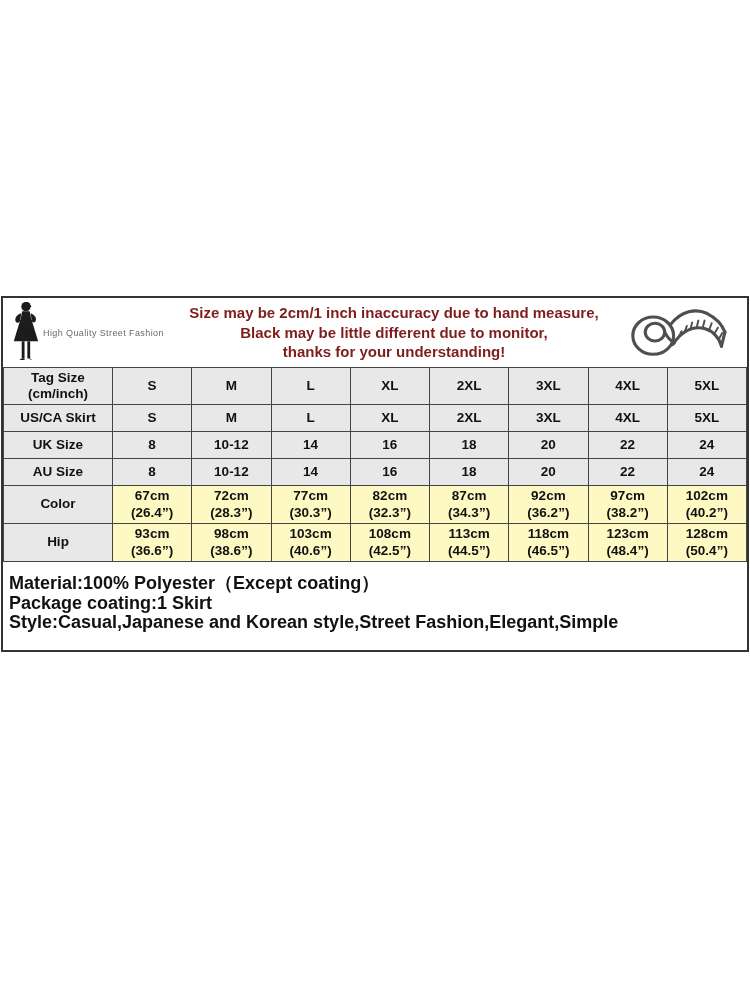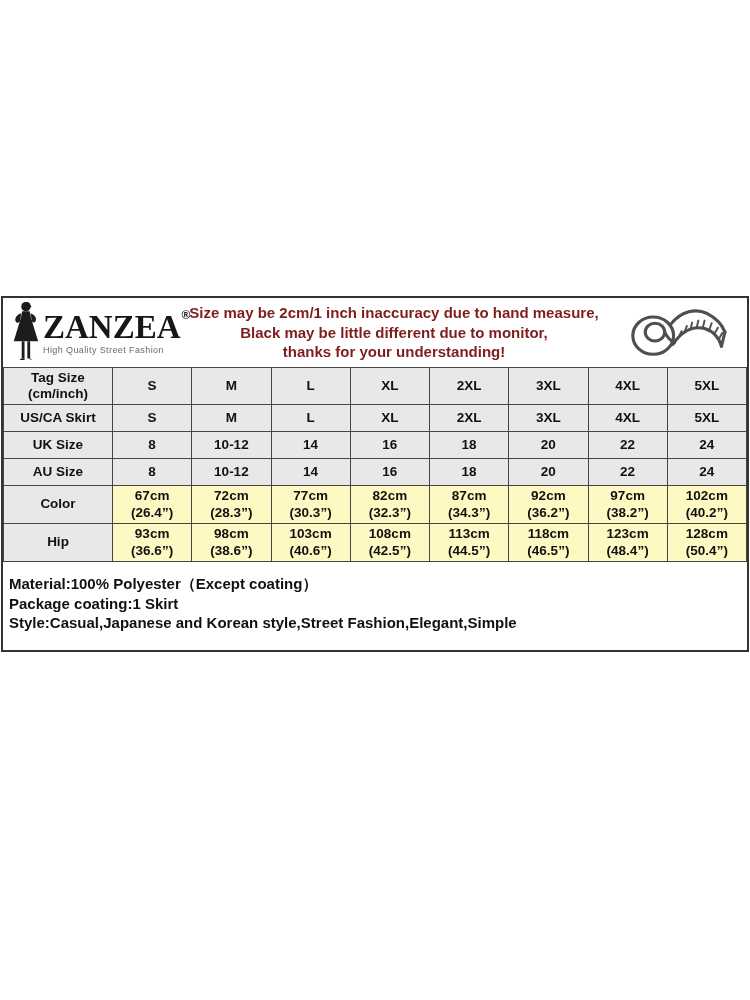--- a/index.html
+++ b/index.html
@@ -99,21 +99,21 @@
   table.size-table tr:nth-child(3),
   table.size-table tr:nth-child(4) { height: 27px; }
   table.size-table tr:nth-child(5),
   table.size-table tr:nth-child(6),
   table.size-table tr:nth-child(7) { height: 38px; }
   
   .footer {
     padding: 12px 6px 0 6px;
     height: 88px;
     box-sizing: border-box;
-    font-size: 15px;
+    font-size: 18px;
     font-weight: 600;
     line-height: 19.5px;
     color: #111;
   }
   svg .stroke {
     fill: none;
     stroke: #4f4f4f;
     stroke-width: 3.5;
     stroke-linecap: round;
     stroke-linejoin: round;
@@ -136,24 +136,20 @@
           <path d="M13 13 C7 15 5 20 8 23 C10 24 12 22 12 20 Z" fill="#1c1c1c"></path>
           <path d="M23 13 C28 15 30 19 28 22 C26 24 24 22 24 20 Z" fill="#1c1c1c"></path>
           <path d="M12 20 L24 20 L31 43 L5 43 Z" fill="#1c1c1c"></path>
           <rect x="13.5" y="43" width="3" height="18" fill="#1c1c1c"></rect>
           <rect x="19.5" y="43" width="3" height="18" fill="#1c1c1c"></rect>
           <path d="M13.5 61 L16.5 61 L16.5 63 L11 63 Z" fill="#1c1c1c"></path>
           <path d="M19.5 61 L22.5 61 L22.5 63 L25 63 Z" fill="#1c1c1c"></path>
         </svg>
       </span>
       <span class="logo-text">
-        <span class="brand-row">
-          <span>ZANZEA</span>
-          <span class="reg-mark">®</span>
-        </span>
         <span class="tagline">High Quality Street Fashion</span>
       </span>
     </div>
 
     <div class="disclaimer">
       <div>Size may be 2cm/1 inch inaccuracy due to hand measure,</div>
       <div>Black may be little different due to monitor,</div>
       <div>thanks for your understanding!</div>
     </div>
 

